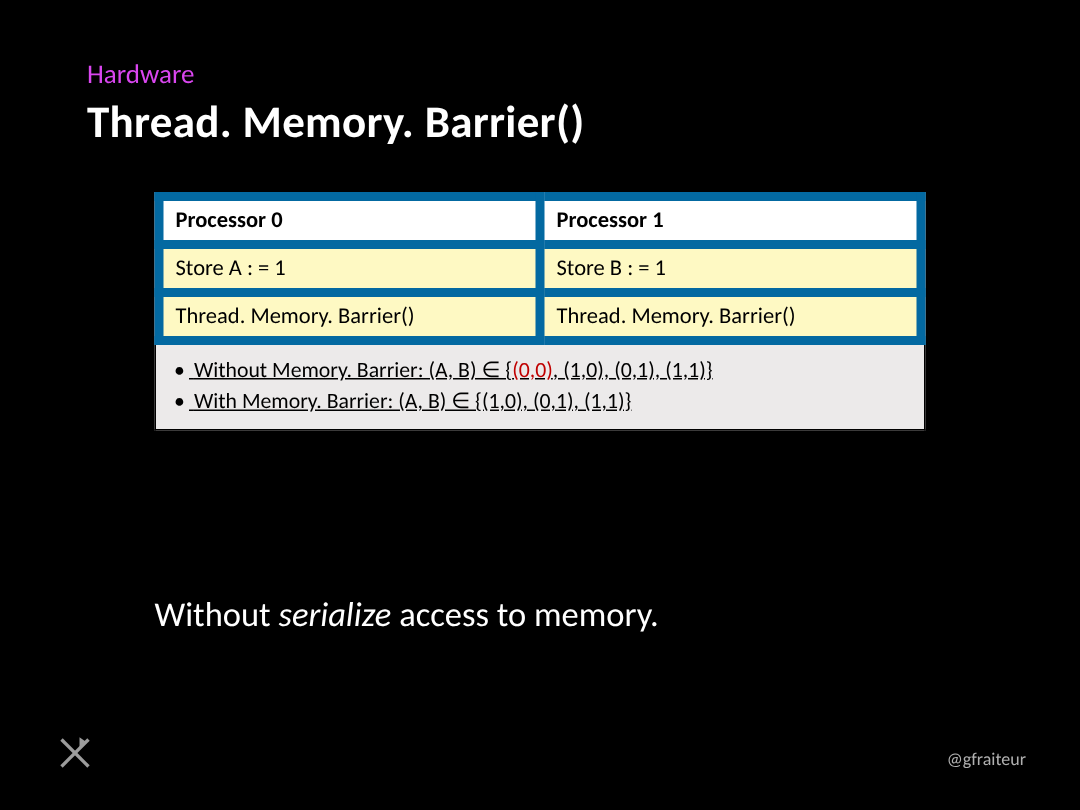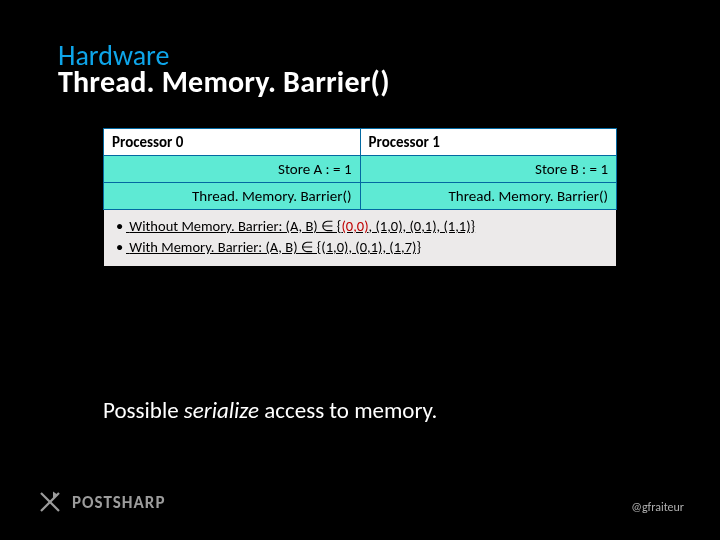--- a/index.html
+++ b/index.html
@@ -1,24 +1,24 @@
 <!DOCTYPE html>
 <html><head>
 <meta charset="utf-8">
 <style>
   * { margin: 0; padding: 0; box-sizing: border-box; }
   html, body { width: 720px; height: 540px; background: #000; font-family: "Segoe UI", "Calibri", Arial, sans-serif; overflow: hidden; }
   .slide { position: relative; width: 720px; height: 540px; background: #000; color: #fff; }
-  .pretitle { position: absolute; left: 58px; top: 38px; font-size: 28px; font-weight: 400; color: #0ea5e9; }
+  .pretitle { position: absolute; left: 58px; top: 38px; font-size: 18px; font-weight: 400; color: #d946ef; }
   .title { position: absolute; left: 58px; top: 63px; font-size: 30px; font-weight: 700; color: #fff; letter-spacing: 0.2px; }
   .table-wrap { position: absolute; left: 103px; top: 128px; width: 514px; }
   table { border-collapse: collapse; width: 100%; background: #fff; }
-  th, td { border: 1px solid #0369a1; padding: 4px 8px; font-size: 15px; color: #000; text-align: left; font-weight: 400; }
+  th, td { border: 6px solid #0369a1; padding: 4px 8px; font-size: 15px; color: #000; text-align: left; font-weight: 400; }
   th { font-weight: 700; background: #fff; }
-  td { background: #5eead4; text-align: right; }
+  td { background: #fef9c3; }
   th:first-child, td:first-child { width: 50%; }
   .possible { background: #eceaea; padding: 6px 8px 8px 8px; font-size: 14.5px; color: #000; border: 1px solid #000; border-top: none; }
   .possible .q { font-style: italic; margin-bottom: 2px; }
   .possible ul { list-style: none; padding-left: 4px; }
   .possible li { line-height: 1.45; text-decoration: underline; }
   .bullet { display: inline-block; width: 10px; }
   .red { color: #c00000; }
   .tagline { position: absolute; left: 103px; top: 396px; font-size: 23px; color: #fff; font-weight: 400; }
   .tagline em { }
   .footer { position: absolute; left: 38px; bottom: 26px; display: flex; align-items: center; gap: 10px; }
@@ -54,36 +54,35 @@
       </tbody>
     </table>
     <div class="possible">
       <ul>
         <li>
           <span class="bullet">•</span>
           <span>Without Memory. Barrier: (A, B) ∈ {</span><span class="red">(0,0)</span><span>, (1,0), (0,1), (1,1)}</span>
         </li>
         <li>
           <span class="bullet">•</span>
-          <span>With Memory. Barrier: (A, B) ∈ {(1,0), (0,1), (1,7)}</span><span class="red"></span><span></span>
+          <span>With Memory. Barrier: (A, B) ∈ {(1,0), (0,1), (1,1)}</span><span class="red"></span><span></span>
         </li>
       </ul>
     </div>
   </div>
 
   <div class="tagline">
-    <span>Possible </span><em>serialize</em><span>  access to memory.</span>
+    <span>Without </span><em>serialize</em><span>  access to memory.</span>
   </div>
 
   <div class="footer">
     <span class="logo-icon">
       <svg width="24" height="24" viewBox="0 0 24 24">
         <line x1="3" y1="3" x2="21" y2="21" stroke="#9c9c9c" stroke-width="2.2"></line>
         <line x1="21" y1="3" x2="3" y2="21" stroke="#9c9c9c" stroke-width="2.2"></line>
         <polygon points="20,5 15,1.5 15,8.5" fill="#9c9c9c"></polygon>
       </svg>
     </span>
-    <span class="logo-text">POSTSHARP</span>
   </div>
 
   <div class="handle">@gfraiteur</div>
 
 </div>
 
 </body></html>

